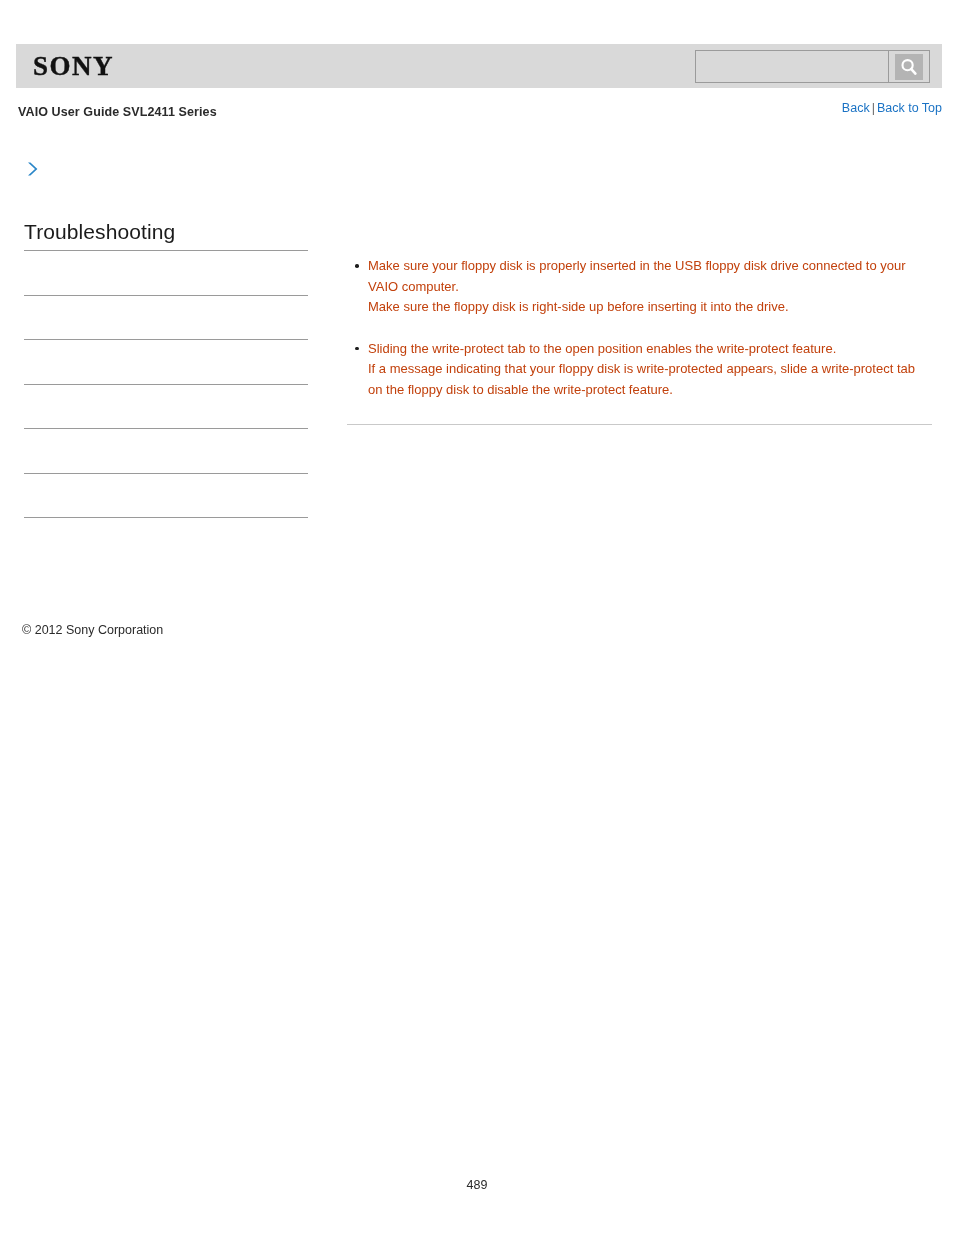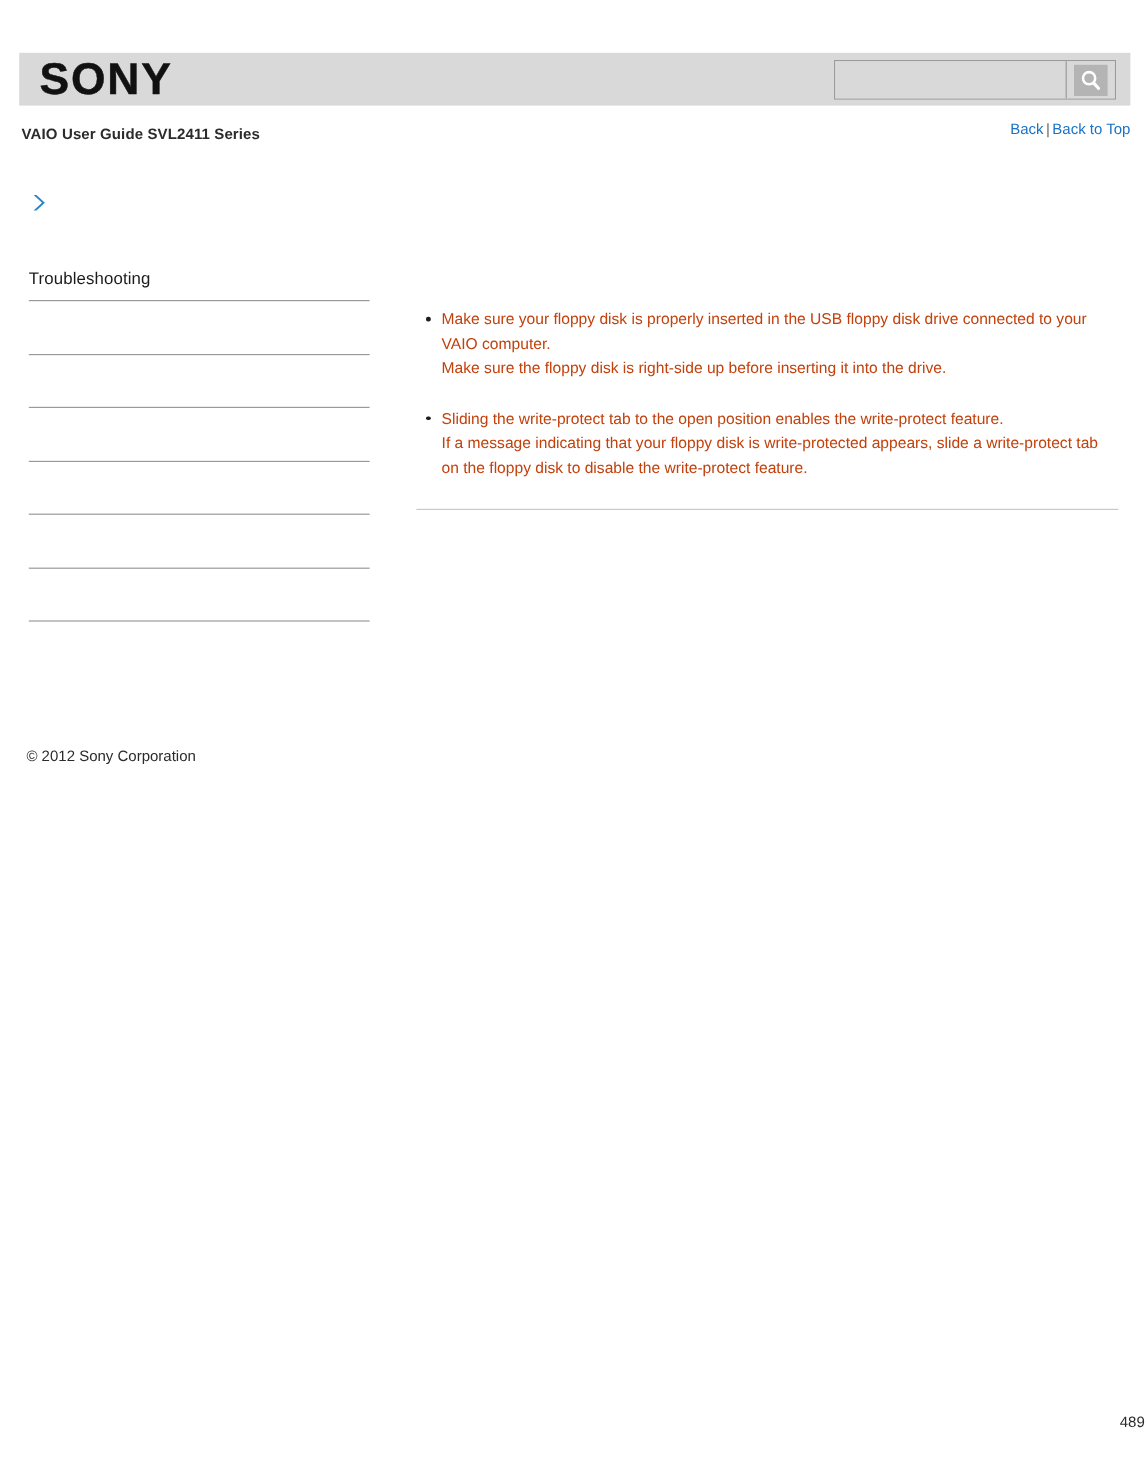--- a/index.html
+++ b/index.html
@@ -23,23 +23,23 @@
     top: 44px;
     width: 926px;
     height: 44px;
     background: #d9d9d9;
     box-sizing: border-box;
   }
   .sony-logo {
     position: absolute;
     left: 17px;
     top: 7px;
-    font-family: Liberation Sans, sans-serif;
+    font-family: Liberation Serif, serif;
     font-weight: bold;
-    font-size: 37px;
+    font-size: 27px;
     letter-spacing: 1.5px;
     color: #111111;
     line-height: 30px;
     -webkit-text-stroke: 0.4px #111;
   }
 
   
   .search-wrap {
     position: absolute;
     right: 12px;
@@ -126,21 +126,21 @@
     width: 284px;
   }
   .chevron-icon {
     width: 18px;
     height: 18px;
     display: block;
     margin-left: 0px;
   }
   .side-heading {
     margin-top: 42px;
-    font-size: 14px;
+    font-size: 21px;
     font-weight: normal;
     color: #1b1b1b;
     letter-spacing: 0.1px;
     padding-bottom: 6px;
     line-height: 24px;
   }
   .side-list {
     margin: 0;
     padding: 0;
     list-style: none;
@@ -201,21 +201,21 @@
     left: 22px;
     top: 623px;
     font-size: 12.5px;
     color: #2b2b2b;
   }
   .page-number {
     position: absolute;
     left: 0;
     top: 1178px;
     width: 954px;
-    text-align: right;
+    text-align: center;
     font-size: 12.5px;
     color: #2b2b2b;
   }
 </style>
 </head>
 <body>
 
 <div class="header-bar">
   <div class="sony-logo">SONY</div>
 

